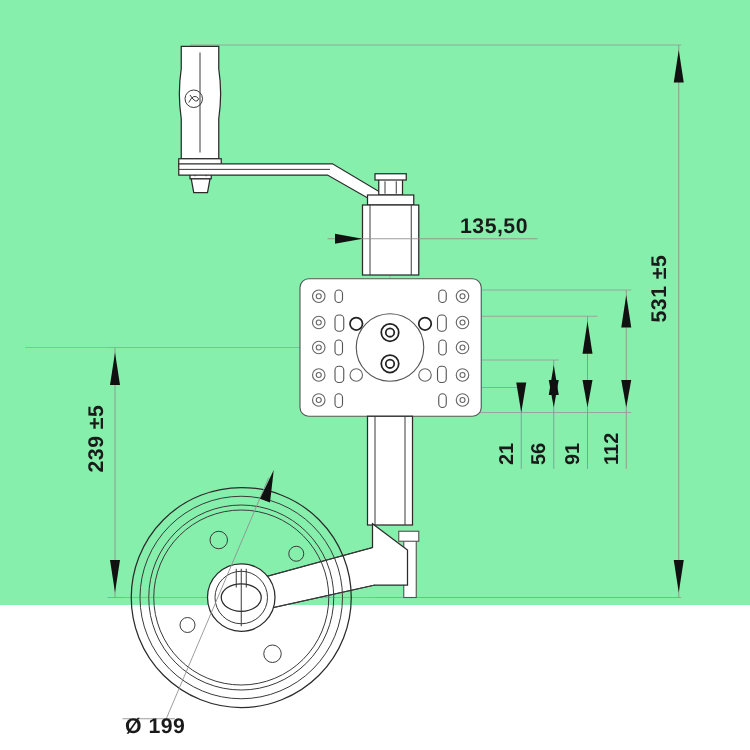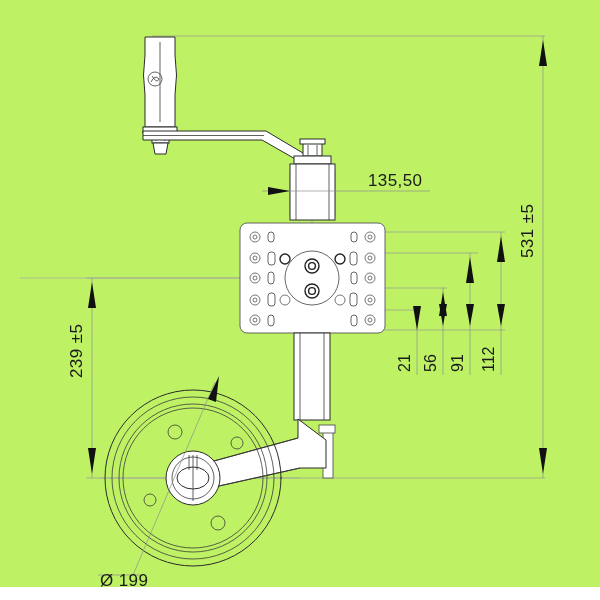--- a/index.html
+++ b/index.html
@@ -9,22 +9,23 @@
   }
   body {
     width: 600px;
     height: 600px;
     font-family: "Liberation Sans", sans-serif;
     overflow: hidden;
   }
   #drawing-root {
     position: relative;
     width: 600px;
-    height: 587px;
-    background: #bef264;
+    height: 484px;
+    background: #86efac;
+    font-weight: bold;
   }
   svg#drawing {
     display: block;
     width: 600px;
     height: 600px;
   }
   .part-line {
     fill: none;
     stroke: #2b2b2b;
     stroke-width: 1;

